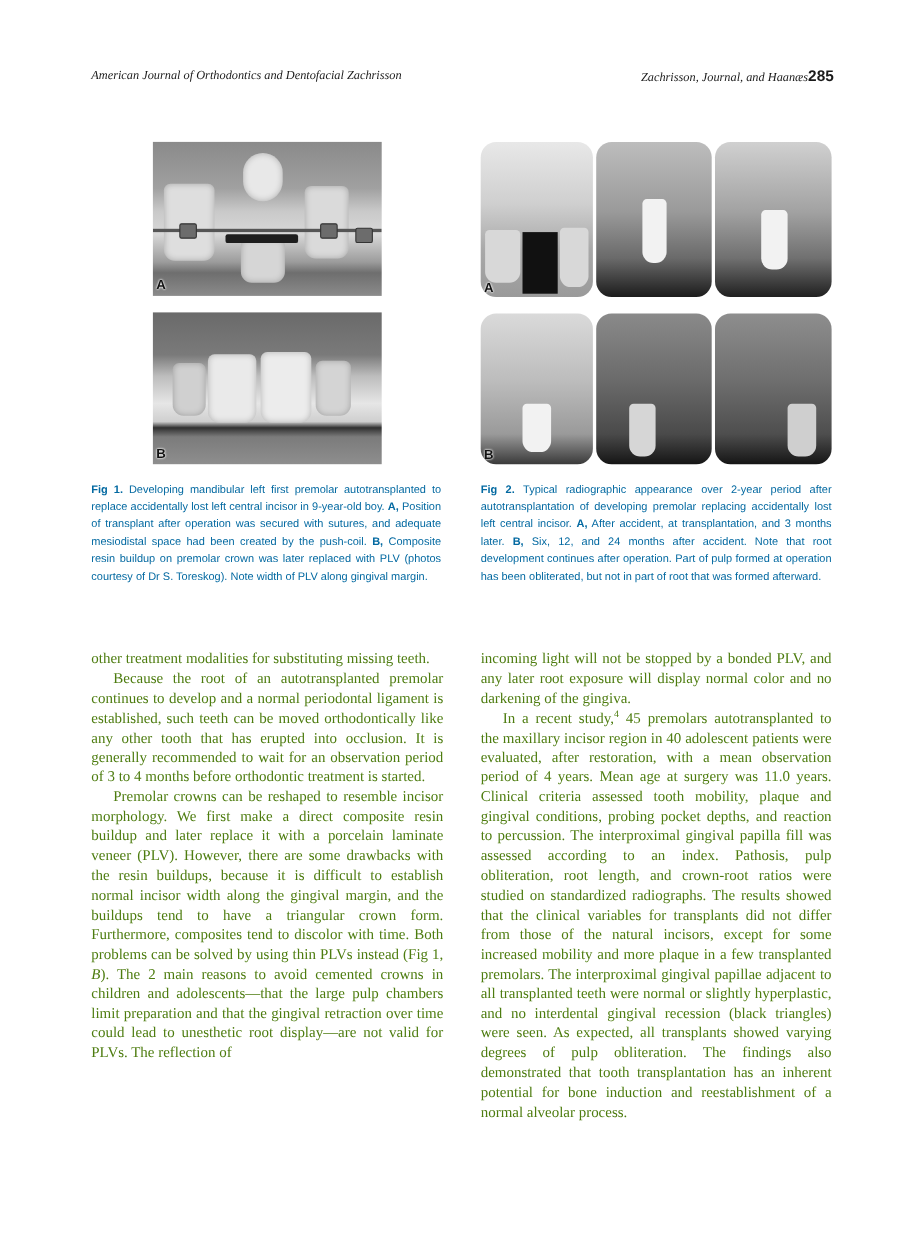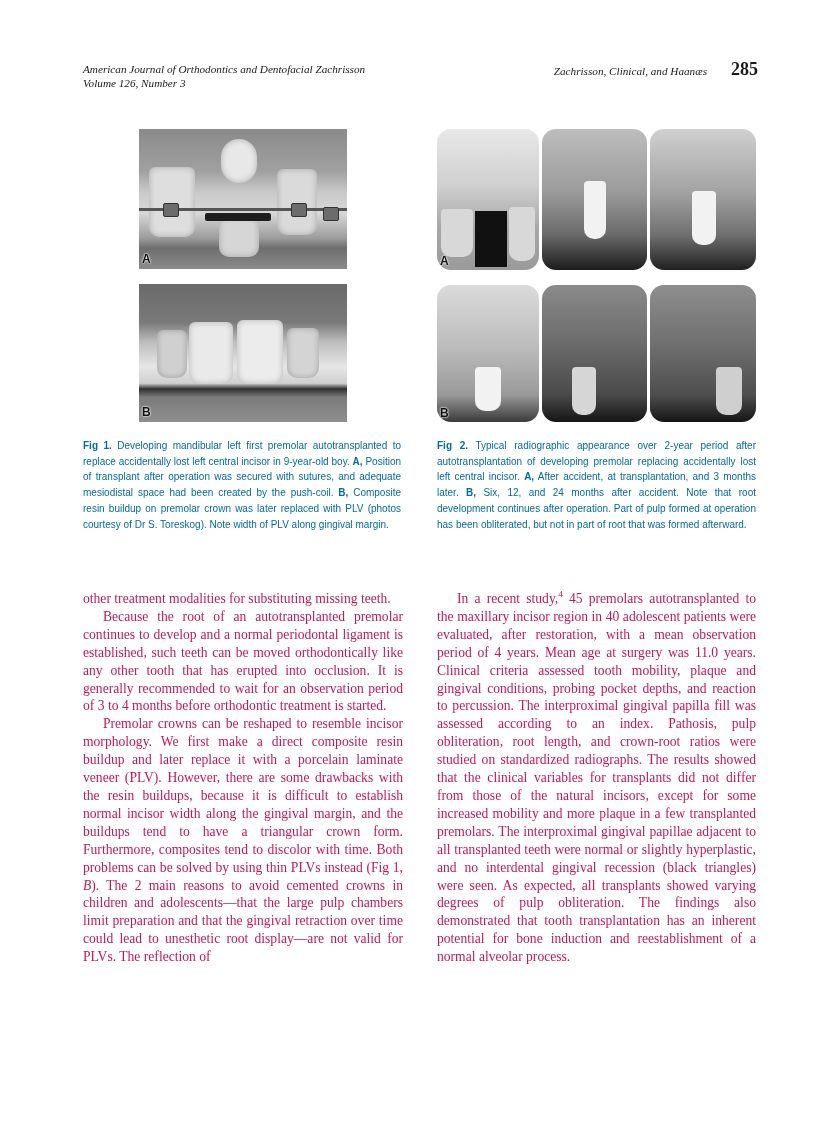--- a/index.html
+++ b/index.html
@@ -6,21 +6,21 @@
   body {
     width: 838px; height: 1122px; position: relative; overflow: hidden;
     color: #1a1a1a;
   }
   .running-head {
     position: absolute; top: 62px; left: 83px; width: 675px;
     font-family: "Liberation Serif", serif; font-style: italic; font-size: 11.2px; line-height: 14px;
   }
   .rh-left { position: absolute; left: 0; top: 0; }
   .rh-right { position: absolute; right: 0; top: 0; white-space: nowrap; }
-  .page-num { font-family: Liberation Serif, serif; font-style: normal; font-weight: bold; font-size: 18px; margin-left: 24px; }
+  .page-num { font-family: Liberation Sans, sans-serif; font-style: normal; font-weight: bold; font-size: 14px; margin-left: 0; }
   .panel-label {
     position: absolute; font-family: "Liberation Sans", sans-serif; font-weight: bold;
     font-size: 12px; color: #111; text-shadow: 0 0 2px #fff, 0 0 2px #fff;
   }
 
   
   .photo { position: absolute; background: #7a7a7a; overflow: hidden; }
   #photoA { left: 139px; top: 129px; width: 208px; height: 140px;
     background: linear-gradient(180deg, #8a8a8a 0%, #a0a0a0 30%, #c9c9c9 45%, #d8d8d8 60%, #9c9c9c 78%, #6e6e6e 85%, #8b8b8b 100%); }
   #photoB { left: 139px; top: 284px; width: 208px; height: 138px;
@@ -35,40 +35,39 @@
   .xr-dark { position: absolute; background: #111; }
 
   .caption {
     position: absolute; font-family: "Liberation Sans", sans-serif; font-size: 10px; line-height: 15.7px;
     text-align: justify; color: #0369a1;
   }
   .caption b { font-weight: bold; }
 
   .col {
     position: absolute; font-family: "Liberation Serif", serif; font-size: 13.6px; line-height: 17.9px;
-    text-align: justify; color: #be185d;
+    text-align: justify; color: #4d7c0f;
   }
   .col p { margin: 0; }
   .indent { text-indent: 20px; }
   .section-head {
     font-family: "Liberation Sans", sans-serif; font-weight: bold; font-size: 12.6px; line-height: 17px;
     margin: 10px 0 6px 0; text-align: left;
   }
   sup { font-size: 9px; line-height: 0; }
 </style>
 </head>
 <body>
 
 <div class="running-head">
   <div class="rh-left">
     <div>American Journal of Orthodontics and Dentofacial Zachrisson</div>
-    <div>Volume 126, Number 3</div>
   </div>
   <div class="rh-right">
-    <span>Zachrisson, Clinical, and Haanæs</span><span class="page-num">285</span>
+    <span>Zachrisson, Journal, and Haanæs</span><span class="page-num">285</span>
   </div>
 </div>
 
 <div>
   <div class="photo" id="photoA">
     <div class="tooth" style="left:10px;top:38px;width:46px;height:70px;background:#dedede;"></div>
     <div class="tooth" style="left:82px;top:10px;width:36px;height:44px;background:#e8e8e8;border-radius:18px;"></div>
     <div class="tooth" style="left:80px;top:88px;width:40px;height:40px;background:#d6d6d6;"></div>
     <div class="tooth" style="left:138px;top:40px;width:40px;height:66px;background:#dadada;"></div>
     <div class="wire" style="top:79px;"></div>
@@ -118,14 +117,15 @@
 
 <div class="caption" style="left:437px;top:438px;width:319px;"><b>Fig 2.</b><span> Typical radiographic appearance over 2-year period after autotransplantation of developing premolar replacing accidentally lost left central incisor. </span><b>A,</b><span> After accident, at transplantation, and 3 months later. </span><b>B,</b><span> Six, 12, and 24 months after accident. Note that root development continues after operation. Part of pulp formed at operation has been obliterated, but not in part of root that was formed afterward.</span></div>
 
 <div class="col" style="left:83px;top:590px;width:320px;">
   <p>other treatment modalities for substituting missing teeth.</p>
   <p class="indent">Because the root of an autotransplanted premolar continues to develop and a normal periodontal ligament is established, such teeth can be moved orthodontically like any other tooth that has erupted into occlusion. It is generally recommended to wait for an observation period of 3 to 4 months before orthodontic treatment is started.</p>
   <p class="indent"><span>Premolar crowns can be reshaped to resemble incisor morphology. We first make a direct composite resin buildup and later replace it with a porcelain laminate veneer (PLV). However, there are some drawbacks with the resin buildups, because it is difficult to establish normal incisor width along the gingival margin, and the buildups tend to have a triangular crown form. Furthermore, composites tend to discolor with time. Both problems can be solved by using thin PLVs instead (Fig 1, </span><i>B</i><span>). The 2 main reasons to avoid cemented crowns in children and adolescents—that the large pulp chambers limit preparation and that the gingival retraction over time could lead to unesthetic root display—are not valid for PLVs. The reflection of</span></p>
 </div>
 
 <div class="col" style="left:437px;top:590px;width:319px;">
+  <p>incoming light will not be stopped by a bonded PLV, and any later root exposure will display normal color and no darkening of the gingiva.</p>
   <p class="indent"><span>In a recent study,</span><sup>4</sup><span> 45 premolars autotransplanted to the maxillary incisor region in 40 adolescent patients were evaluated, after restoration, with a mean observation period of 4 years. Mean age at surgery was 11.0 years. Clinical criteria assessed tooth mobility, plaque and gingival conditions, probing pocket depths, and reaction to percussion. The interproximal gingival papilla fill was assessed according to an index. Pathosis, pulp obliteration, root length, and crown-root ratios were studied on standardized radiographs. The results showed that the clinical variables for transplants did not differ from those of the natural incisors, except for some increased mobility and more plaque in a few transplanted premolars. The interproximal gingival papillae adjacent to all transplanted teeth were normal or slightly hyperplastic, and no interdental gingival recession (black triangles) were seen. As expected, all transplants showed varying degrees of pulp obliteration. The findings also demonstrated that tooth transplantation has an inherent potential for bone induction and reestablishment of a normal alveolar process.</span></p>
 </div>
 
 </body></html>

